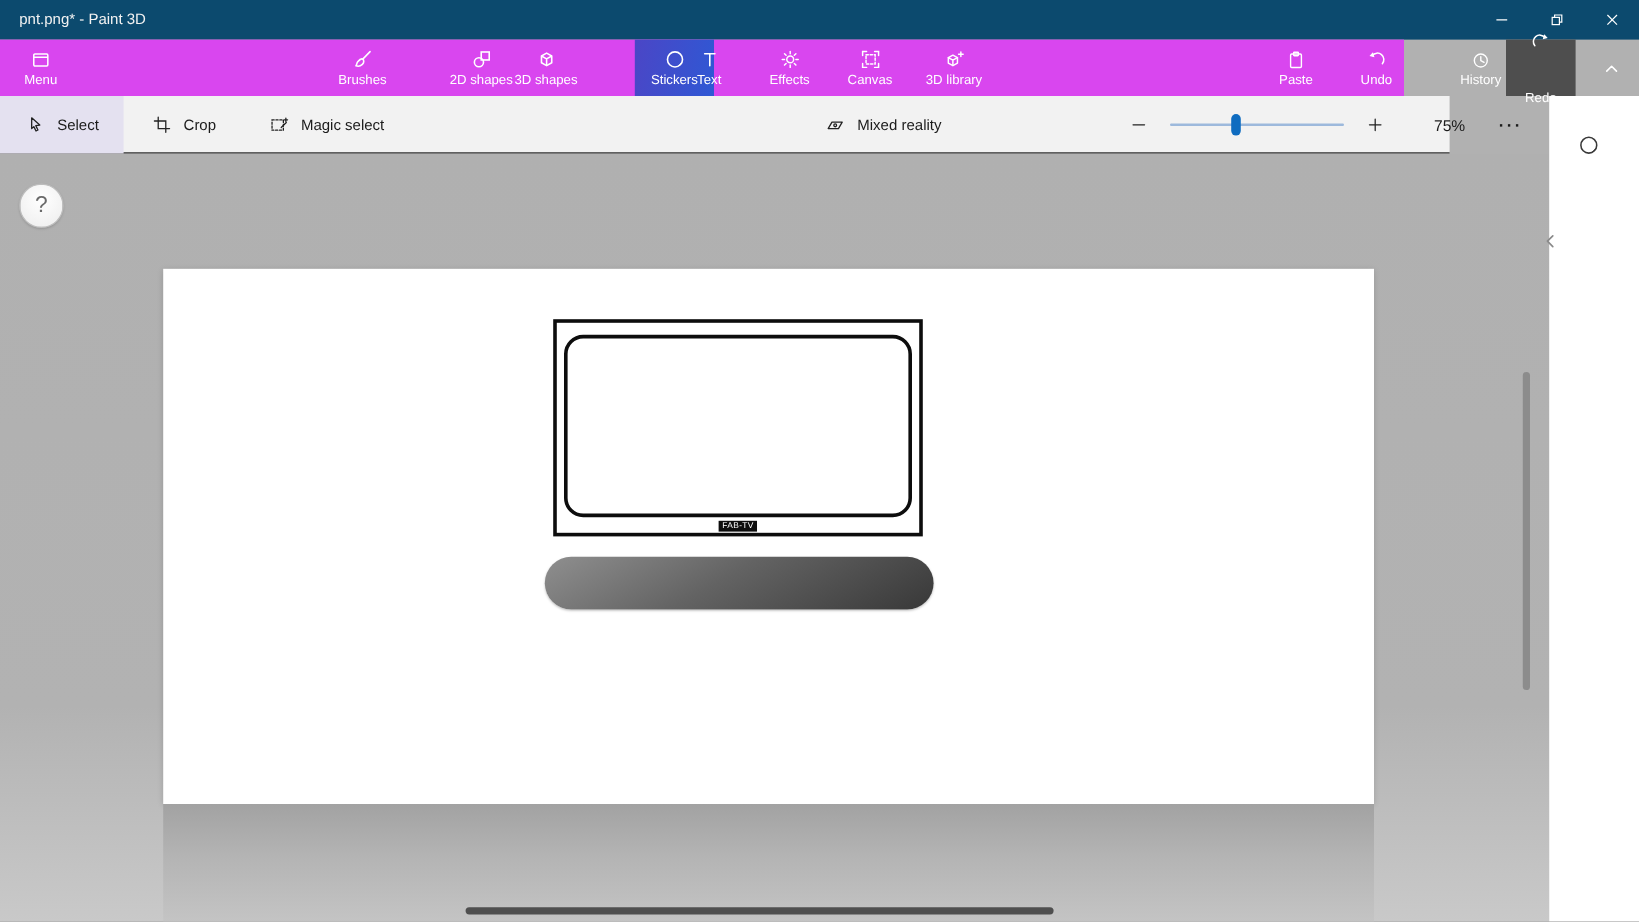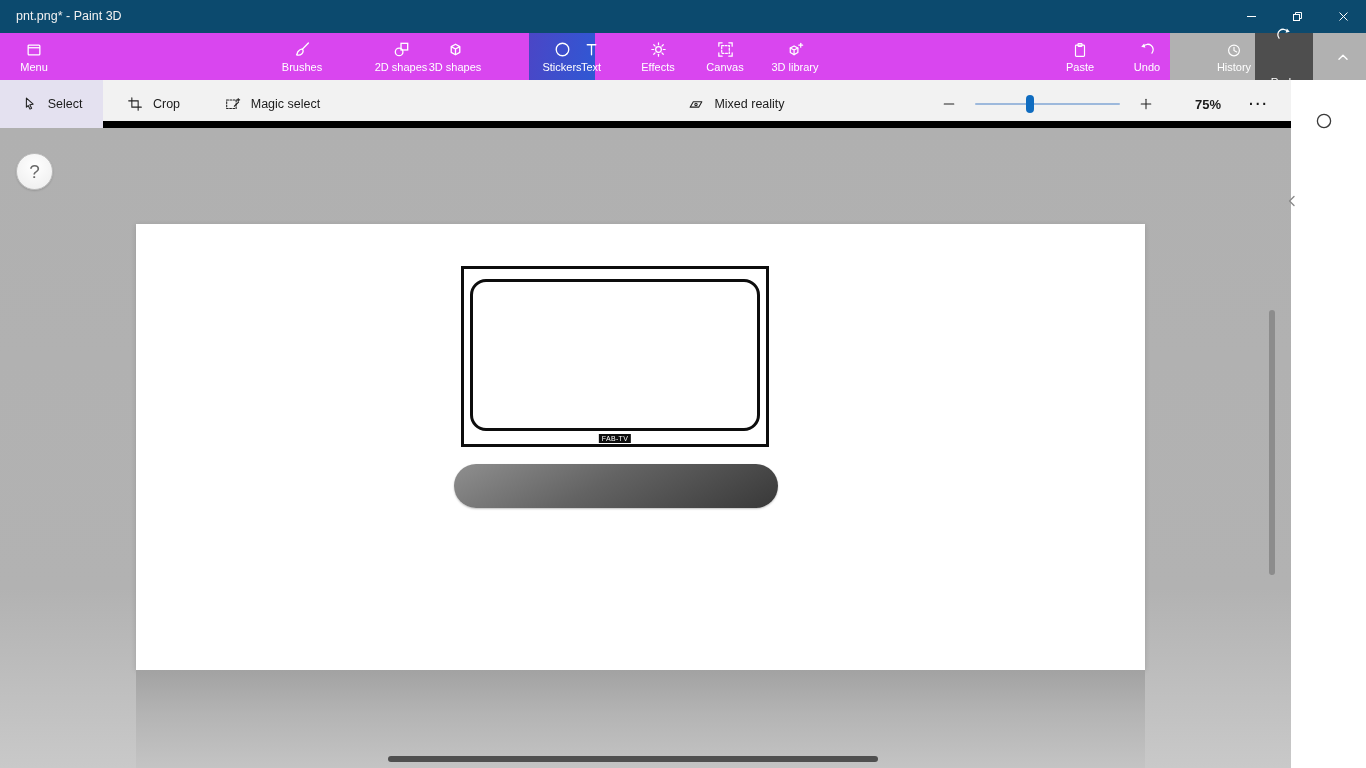--- a/index.html
+++ b/index.html
@@ -15,21 +15,21 @@
 
   
   .toolbar { position:absolute; left:0; top:33px; width:1170px; height:47px; background:#d946ef; }
   .tool-btn { position:absolute; top:0; height:47px; display:flex; flex-direction:column; align-items:center; justify-content:center; gap:2px; color:#fff; cursor:default; }
   .tool-btn .tool-label { font-size:11px; color:#fff; white-space:nowrap; }
   .tool-btn.selected { background:linear-gradient(100deg,#4b46c6 0%,#2f58d4 100%); }
   .tool-btn.hovered { background:#4e4e4e;gap:32px; }
   .chevron-collapse { position:absolute; top:0; height:47px; display:flex; align-items:center; justify-content:center; color:#fff; }
 
   
-  .ribbon { position:absolute; left:0; top:80px; width:1366px; height:48px; background:#f2f2f2; border-bottom:7px solid #000000; }
+  .ribbon { position:absolute; left:0; top:80px; width:1208px; height:48px; background:#f2f2f2; border-bottom:1px solid #000000; }
   .ribbon-btn { position:absolute; top:0; height:48px; display:flex; align-items:center; justify-content:center; gap:9px; color:#1b1b1b; font-size:12.5px; }
   .ribbon-btn.selected { background:#e4e1f0; }
   .ribbon-label { font-size:12.5px; color:#1b1b1b; white-space:nowrap; }
   .zoom-slider { position:absolute; top:0; height:48px; }
   .slider-track { position:absolute; left:0; top:23px; width:145px; height:2px; background:#9db9dc; border-radius:1px; }
   .slider-thumb { position:absolute; left:51px; top:15px; width:8px; height:18px; border-radius:4px; background:#0f6cc0; }
   .zoom-value { position:absolute; top:0; height:48px; display:flex; align-items:center; justify-content:center; font-size:13px; color:#1b1b1b; }
   .ellipsis { font-size:14px; font-weight:bold; letter-spacing:2px; color:#1b1b1b; }
 
   
@@ -303,21 +303,21 @@
 
   <div class="ribbon-btn" style="left:1130px;width:32px;">
     <span class="icon">
       <svg width="16" height="16" viewBox="0 0 20 20" stroke="#222" stroke-width="1.3" stroke-linecap="round">
           <line x1="4" y1="10" x2="16" y2="10"></line>
           <line x1="10" y1="4" x2="10" y2="16"></line>
         </svg>
     </span>
   </div>
 
-  <div class="zoom-value" style="left:1180px;width:56px;font-weight:bold;">75%</div>
+  <div class="zoom-value" style="left:1180px;width:56px;">75%</div>
 
   <div class="ribbon-btn" style="left:1240px;width:38px;">
     <span class="ellipsis">···</span>
   </div>
 </div>
 
 <div class="canvas-area">
 
   <div class="help-btn">
     <span>?</span>

